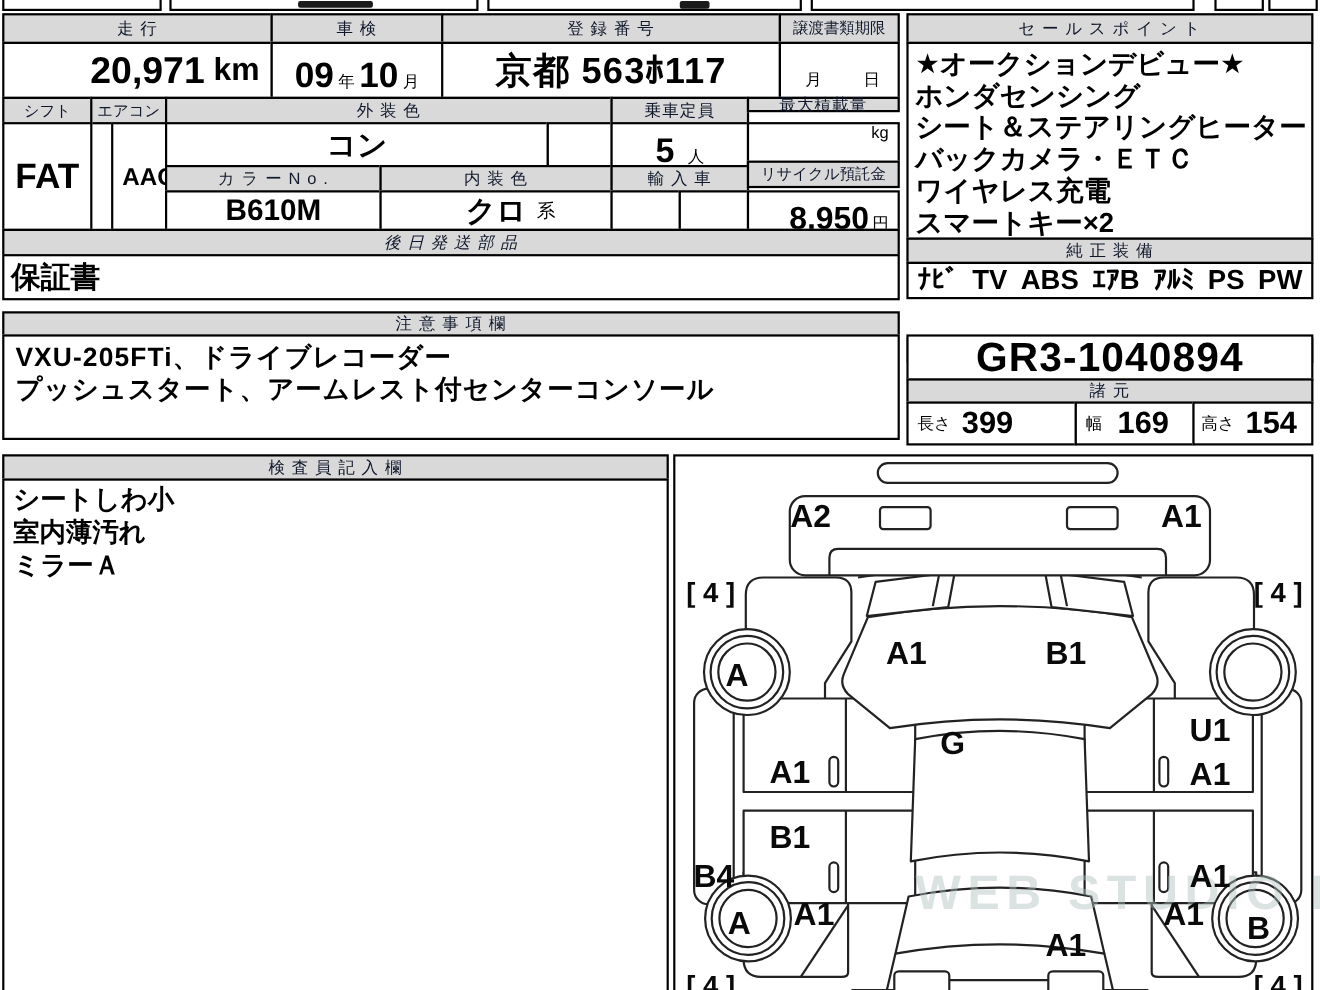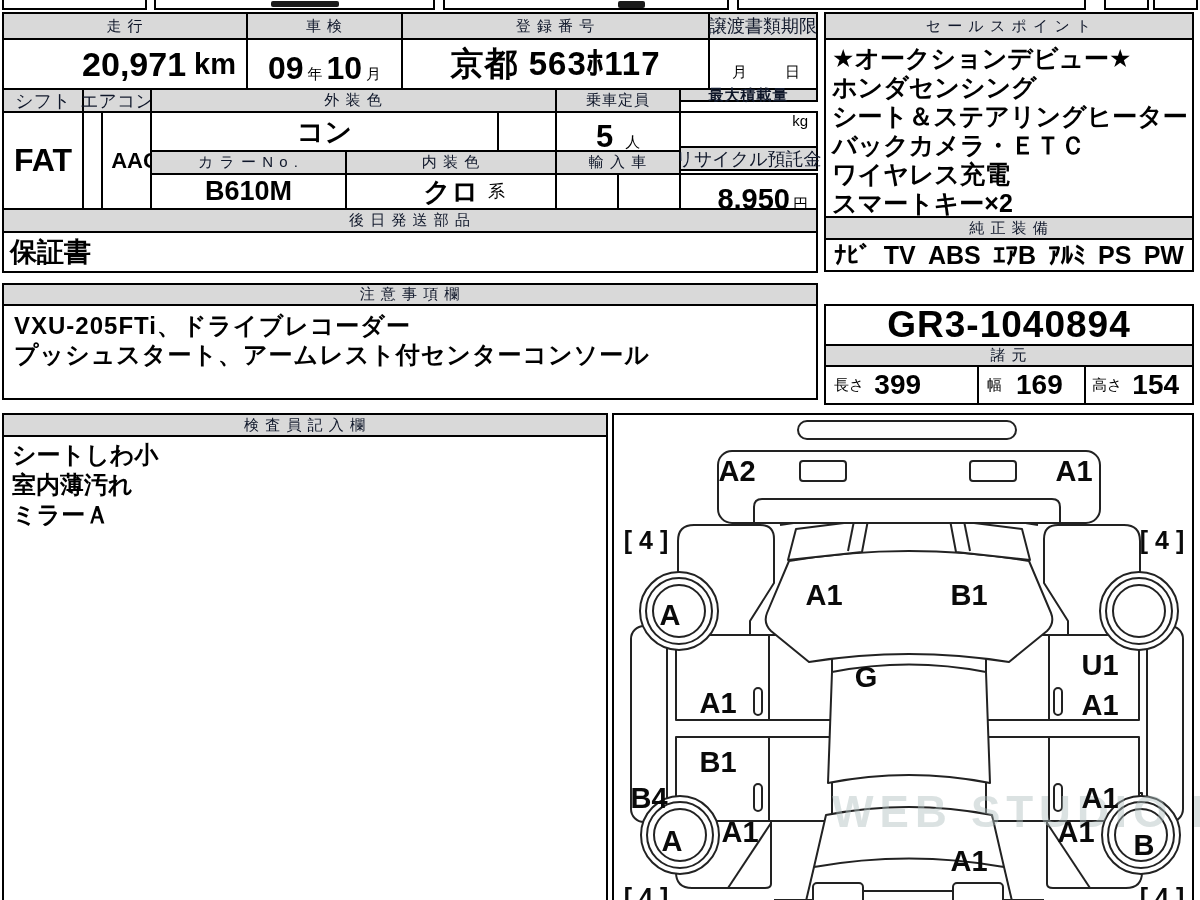--- a/index.html
+++ b/index.html
@@ -4,21 +4,21 @@
 <style>
   html,body { margin:0; padding:0; background:#ffffff; }
   #sheet {
     position:relative; width:1200px; height:900px; overflow:hidden;
     background:#ffffff; color:#000;
     font-family:"Liberation Sans","DejaVu Sans",sans-serif;
   }
   .cell { position:absolute; box-sizing:border-box; border:2px solid #000; background:#fff; }
   .hdr  { background:#d9d9d9; display:flex; align-items:center; justify-content:center;
           font-size:15px; letter-spacing:1px; color:#0f172a; white-space:nowrap; }
-  .hdr.sm { font-size:18px; letter-spacing:0; }
+  .hdr.sm { font-size:14px; letter-spacing:0; }
   .val  { display:flex; align-items:center; justify-content:center; font-weight:bold; }
   .unit { font-size:15px; font-weight:normal; }
   .frag { position:absolute; background:#1a1a1a; border-radius:2px; }
   .lines { position:absolute; box-sizing:border-box; font-weight:bold; }
   .lines div { white-space:nowrap; }
   .dlab { position:absolute; transform:translate(-50%,-50%); font-weight:bold;
           font-size:29px; color:#0a0a0a; white-space:nowrap; line-height:1; }
   .dlab.sm { font-size:25px; }
   .wm { position:absolute; font-size:44px; letter-spacing:6px; color:rgba(175,190,190,0.45);
         font-weight:bold; white-space:nowrap; pointer-events:none; }
@@ -57,21 +57,21 @@
   <div class="cell val" style="left:401px;top:38px;width:309px;height:52px;font-size:33px;letter-spacing:1px;">京都 563ﾎ117</div>
   <div class="cell" style="left:708px;top:38px;width:110px;height:52px;display:flex;align-items:flex-end;justify-content:space-between;padding:0 16px 6px 22px;box-sizing:border-box;">
     <span class="unit">月</span>
     <span class="unit">日</span>
   </div>
 
   <div class="cell hdr sm" style="left:2px;top:88px;width:82px;height:25px;">シフト</div>
   <div class="cell hdr sm" style="left:82px;top:88px;width:70px;height:25px;">エアコン</div>
   <div class="cell hdr" style="left:150px;top:88px;width:407px;height:25px;">外 装 色</div>
   <div class="cell hdr" style="left:555px;top:88px;width:126px;height:25px;">乗車定員</div>
-  <div class="cell hdr" style="left:679px;top:88px;width:139px;height:14px;font-weight:bold;">最大積載量</div>
+  <div class="cell hdr" style="left:679px;top:88px;width:139px;height:14px;">最大積載量</div>
 
   <div class="cell val" style="left:2px;top:111px;width:82px;height:99px;font-size:32px;">FAT</div>
   <div class="cell val" style="left:82px;top:111px;width:68px;height:99px;font-size:22px;margin-left:19px;">AAC</div>
   <div class="cell val" style="left:150px;top:111px;width:349px;height:41px;font-size:27px;">コン</div>
   <div class="cell" style="left:497px;top:111px;width:60px;height:41px;"></div>
   <div class="cell val" style="left:555px;top:111px;width:126px;height:41px;align-items:baseline;justify-content:center;padding-top:6px;gap:12px;">
     <span style="font-size:31px;">5</span>
     <span class="unit">人</span>
   </div>
   <div class="cell" style="left:679px;top:111px;width:139px;height:41px;display:flex;align-items:flex-end;justify-content:flex-end;padding:0 8px 21px 0;box-sizing:border-box;text-align:center;">
@@ -88,21 +88,21 @@
     <span>クロ</span>
     <span class="unit" style="position:absolute;right:50px;bottom:5px;font-size:17px;">系</span>
   </div>
   <div class="cell" style="left:555px;top:173px;width:64px;height:37px;"></div>
   <div class="cell" style="left:617px;top:173px;width:64px;height:37px;"></div>
   <div class="cell val" style="left:679px;top:173px;width:139px;height:37px;justify-content:flex-end;align-items:baseline;padding:8px 8px 0 0;gap:3px;">
     <span style="font-size:29px;">8,950</span>
     <span class="unit">円</span>
   </div>
 
-  <div class="cell hdr" style="left:2px;top:208px;width:816px;height:25px;">後 日 発 送 部 品</div>
+  <div class="cell hdr" style="left:2px;top:208px;width:816px;height:25px;font-style:italic;">後 日 発 送 部 品</div>
   <div class="cell val" style="left:2px;top:231px;width:816px;height:42px;justify-content:flex-start;padding-left:6px;font-size:27px;">保証書</div>
 
   <div class="cell hdr" style="left:824px;top:12px;width:370px;height:28px;">セ ー ル ス ポ イ ン ト</div>
   <div class="cell" style="left:824px;top:38px;width:370px;height:180px;">
     <div class="lines" style="left:6px;top:4px;font-size:25px;line-height:29px;">
       <div>★オークションデビュー★</div>
       <div>ホンダセンシング</div>
       <div>シート＆ステアリングヒーター</div>
       <div>バックカメラ・ＥＴＣ</div>
       <div>ワイヤレス充電</div>

